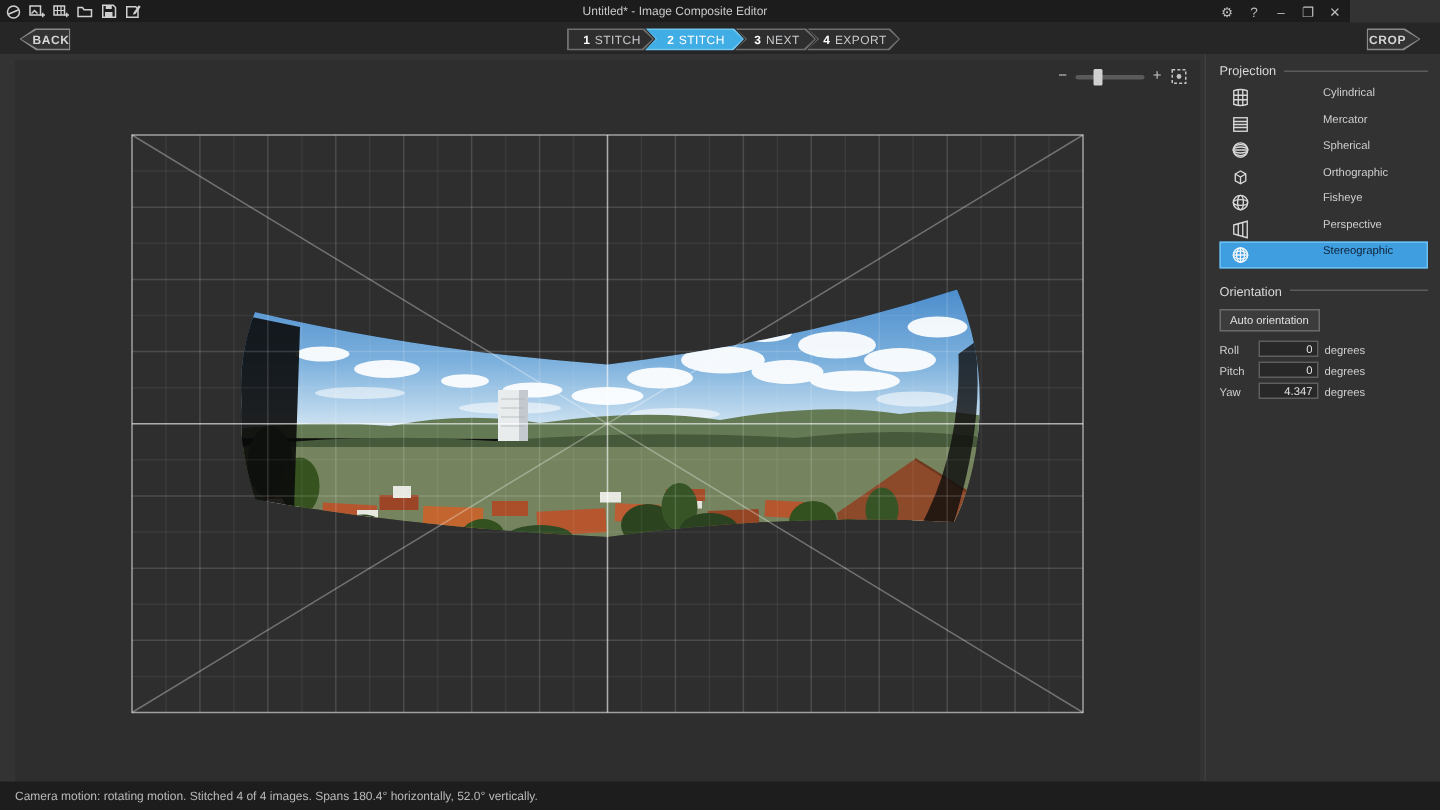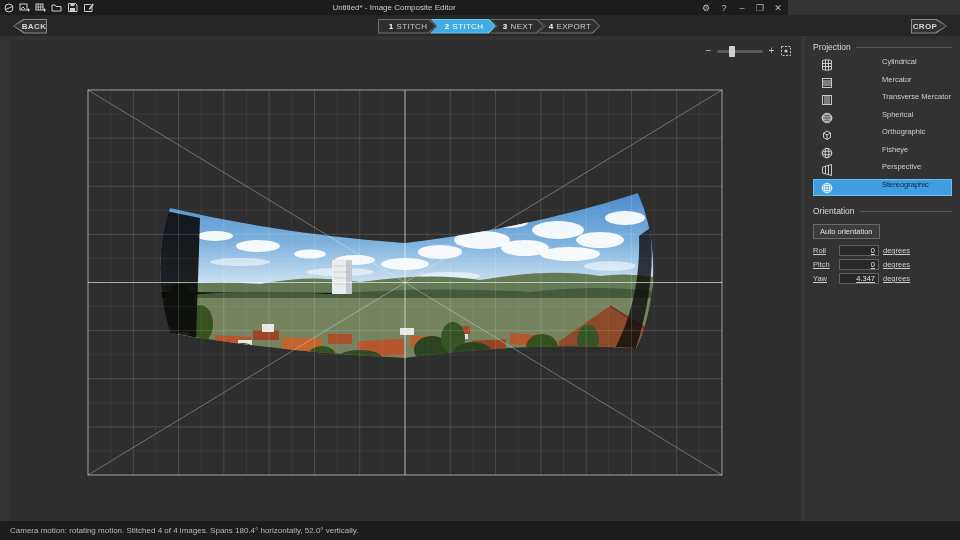--- a/index.html
+++ b/index.html
@@ -1,20 +1,20 @@
 <!DOCTYPE html>
 <html><head>
 <meta charset="utf-8">
 <style>
   * { margin:0; padding:0; box-sizing:border-box; }
   html,body { width:960px; height:540px; overflow:hidden; background:#333; }
   body { font-family:"Liberation Sans", sans-serif; color:#ccc; position:relative; }
 
   
-  .titlebar { position:absolute; left:0; top:0; width:788px; height:15px; background:#1c1c1c; display:flex; align-items:center; }
+  .titlebar { position:absolute; left:0; top:0; width:900px; height:15px; background:#1c1c1c; display:flex; align-items:center; }
   .tb-icons { display:flex; align-items:center; gap:5px; padding-left:3px; }
   .tb-icon { width:11px; height:11px; display:flex; align-items:center; justify-content:center; }
   .tb-title { position:absolute; left:0; right:0; top:0; height:15px; display:flex; align-items:center; justify-content:center; font-size:8px; color:#c9c9c9; pointer-events:none; }
   .tb-ctrls { position:absolute; right:3px; top:0; height:15px; display:flex; align-items:center; gap:4px; }
   .tb-ctrl { width:14px; height:12px; display:flex; align-items:center; justify-content:center; font-size:9px; color:#bdbdbd; }
 
   
   .navbar { position:absolute; left:0; top:15px; width:960px; height:21px; background:#262626; }
   .nav-line { position:absolute; left:14px; right:14px; top:26px; height:1px; background:#4b4b4b; }
   .navbtn { position:absolute; top:3.5px; height:15px; }
@@ -56,21 +56,21 @@
   .panel { position:absolute; right:0; top:0; width:157px; height:485px; background:#323232; border-left:1px solid #3e3e3e; padding:6px 8px 0 9px; }
   .sec-header { display:flex; align-items:center; gap:5px; font-size:8.5px; color:#dadada; margin-bottom:4px; }
   .sec-header .rule { flex:1; height:1px; background:#5b5b5b; }
   .proj-item { display:flex; align-items:flex-start; height:17.5px; padding-left:2px; border:1px solid transparent;gap:44px; }
   .proj-item .p-icon { width:22px; display:flex; justify-content:center; }
   .proj-item .p-label { font-size:7.5px; color:#cfcfcf; }
   .proj-item.selected { background:#3f9ee0; border-color:#6cbdf0; }
   .proj-item.selected .p-label { color:#0c2036; }
   .orient { margin-top:10px; }
   .autobtn { display:inline-block; margin:2px 0 6px 0; font-size:7.5px; color:#e0e0e0; background:#3c3c3c; border:1px solid #6a6a6a; padding:2px 6px; }
-  .field { display:flex; align-items:center; margin-bottom:3px; gap:4px;text-decoration:underline; }
+  .field { display:flex; align-items:flex-end; margin-bottom:3px; gap:4px; }
   .field .f-label { width:22px; font-size:7.5px; color:#cfcfcf; }
   .field input { width:40px; height:11px; background:#282828; border:1px solid #5f5f5f; color:#e3e3e3; font-size:7.5px; text-align:right; padding-right:3px; font-family:"Liberation Sans",sans-serif; }
   .field .f-unit { font-size:7.5px; color:#cfcfcf; }
 
   
   .statusbar { position:absolute; left:0; top:521px; width:960px; height:19px; background:#1d1d1d; display:flex; align-items:center; padding-left:10px; }
   .statusbar span { font-size:8px; color:#b9b9b9; }
 
   svg.icon { display:block; }
 </style>
@@ -371,29 +371,20 @@
           <svg class="icon" width="16" height="16" viewBox="0 0 16 16" fill="none" stroke="#d8d8d8" stroke-width=".9">
               <rect x="3.5" y="3.5" width="9" height="9"></rect>
               <path d="M3.5 6 H12.5 M3.5 8 H12.5 M3.5 10 H12.5"></path>
             </svg>
         </span>
           <span class="p-label">Mercator</span>
       </div>
       <div class="proj-item">
         <span class="p-icon">
           <svg class="icon" width="16" height="16" viewBox="0 0 16 16" fill="none" stroke="#d8d8d8" stroke-width=".9">
-              <rect x="3.5" y="3.5" width="9" height="9"></rect>
-              <path d="M6 3.5 V12.5 M8 3.5 V12.5 M10 3.5 V12.5"></path>
-            </svg>
-        </span>
-          <span class="p-label">Transverse Mercator</span>
-      </div>
-      <div class="proj-item">
-        <span class="p-icon">
-          <svg class="icon" width="16" height="16" viewBox="0 0 16 16" fill="none" stroke="#d8d8d8" stroke-width=".9">
               <circle cx="8" cy="8" r="4.8"></circle>
               <path d="M3.2 8 H12.8"></path>
               <ellipse cx="8" cy="8" rx="4.8" ry="2"></ellipse>
               <ellipse cx="8" cy="8" rx="4.8" ry="3.7"></ellipse>
             </svg>
         </span>
           <span class="p-label">Spherical</span>
       </div>
       <div class="proj-item">
         <span class="p-icon">

